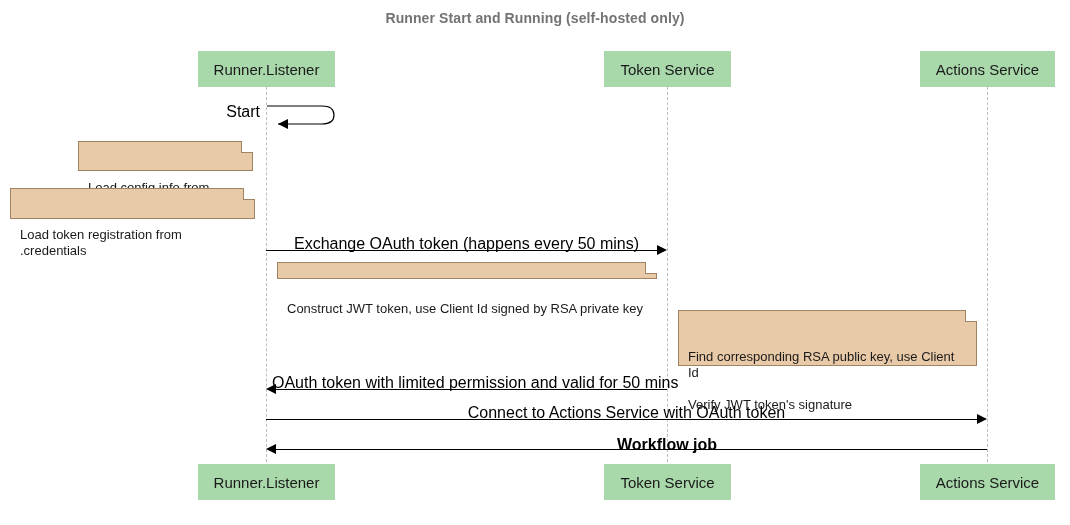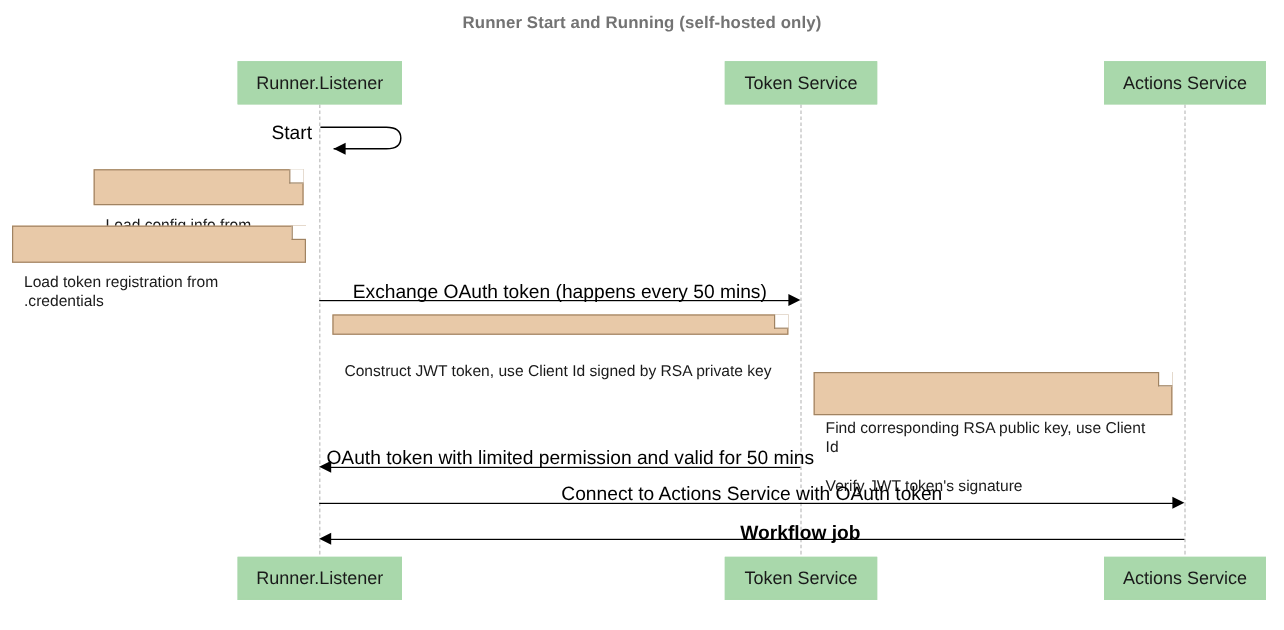--- a/index.html
+++ b/index.html
@@ -156,21 +156,21 @@
 
   <div class="msg-label" style="left:266px; top:235px; width:401px;">Exchange OAuth token (happens every 50 mins)</div>
   <div class="msg-line" style="left:266px; top:250px; width:395px;"></div>
   <div class="arrow-head right" style="left:657px; top:245px;"></div>
 
   <div class="note" style="left:277px; top:262px; width:380px; height:17px;">
     <span class="fold"></span>
     <span>Construct JWT token, use Client Id signed by RSA private key</span>
   </div>
 
-  <div class="note" style="left:678px; top:310px; width:299px; height:36px;">
+  <div class="note" style="left:678px; top:310px; width:299px; height:56px;">
     <span class="fold"></span>
     <span>Find corresponding RSA public key, use Client Id</span><br>
     <span>Verify JWT token's signature</span>
   </div>
 
   <div class="msg-label" style="left:272px; top:374px; width:395px;">OAuth token with limited permission and valid for 50 mins</div>
   <div class="msg-line" style="left:272px; top:389px; width:395px;"></div>
   <div class="arrow-head left" style="left:266px; top:384px;"></div>
 
   <div class="msg-label" style="left:266px; top:404px; width:721px;">Connect to Actions Service with OAuth token</div>

